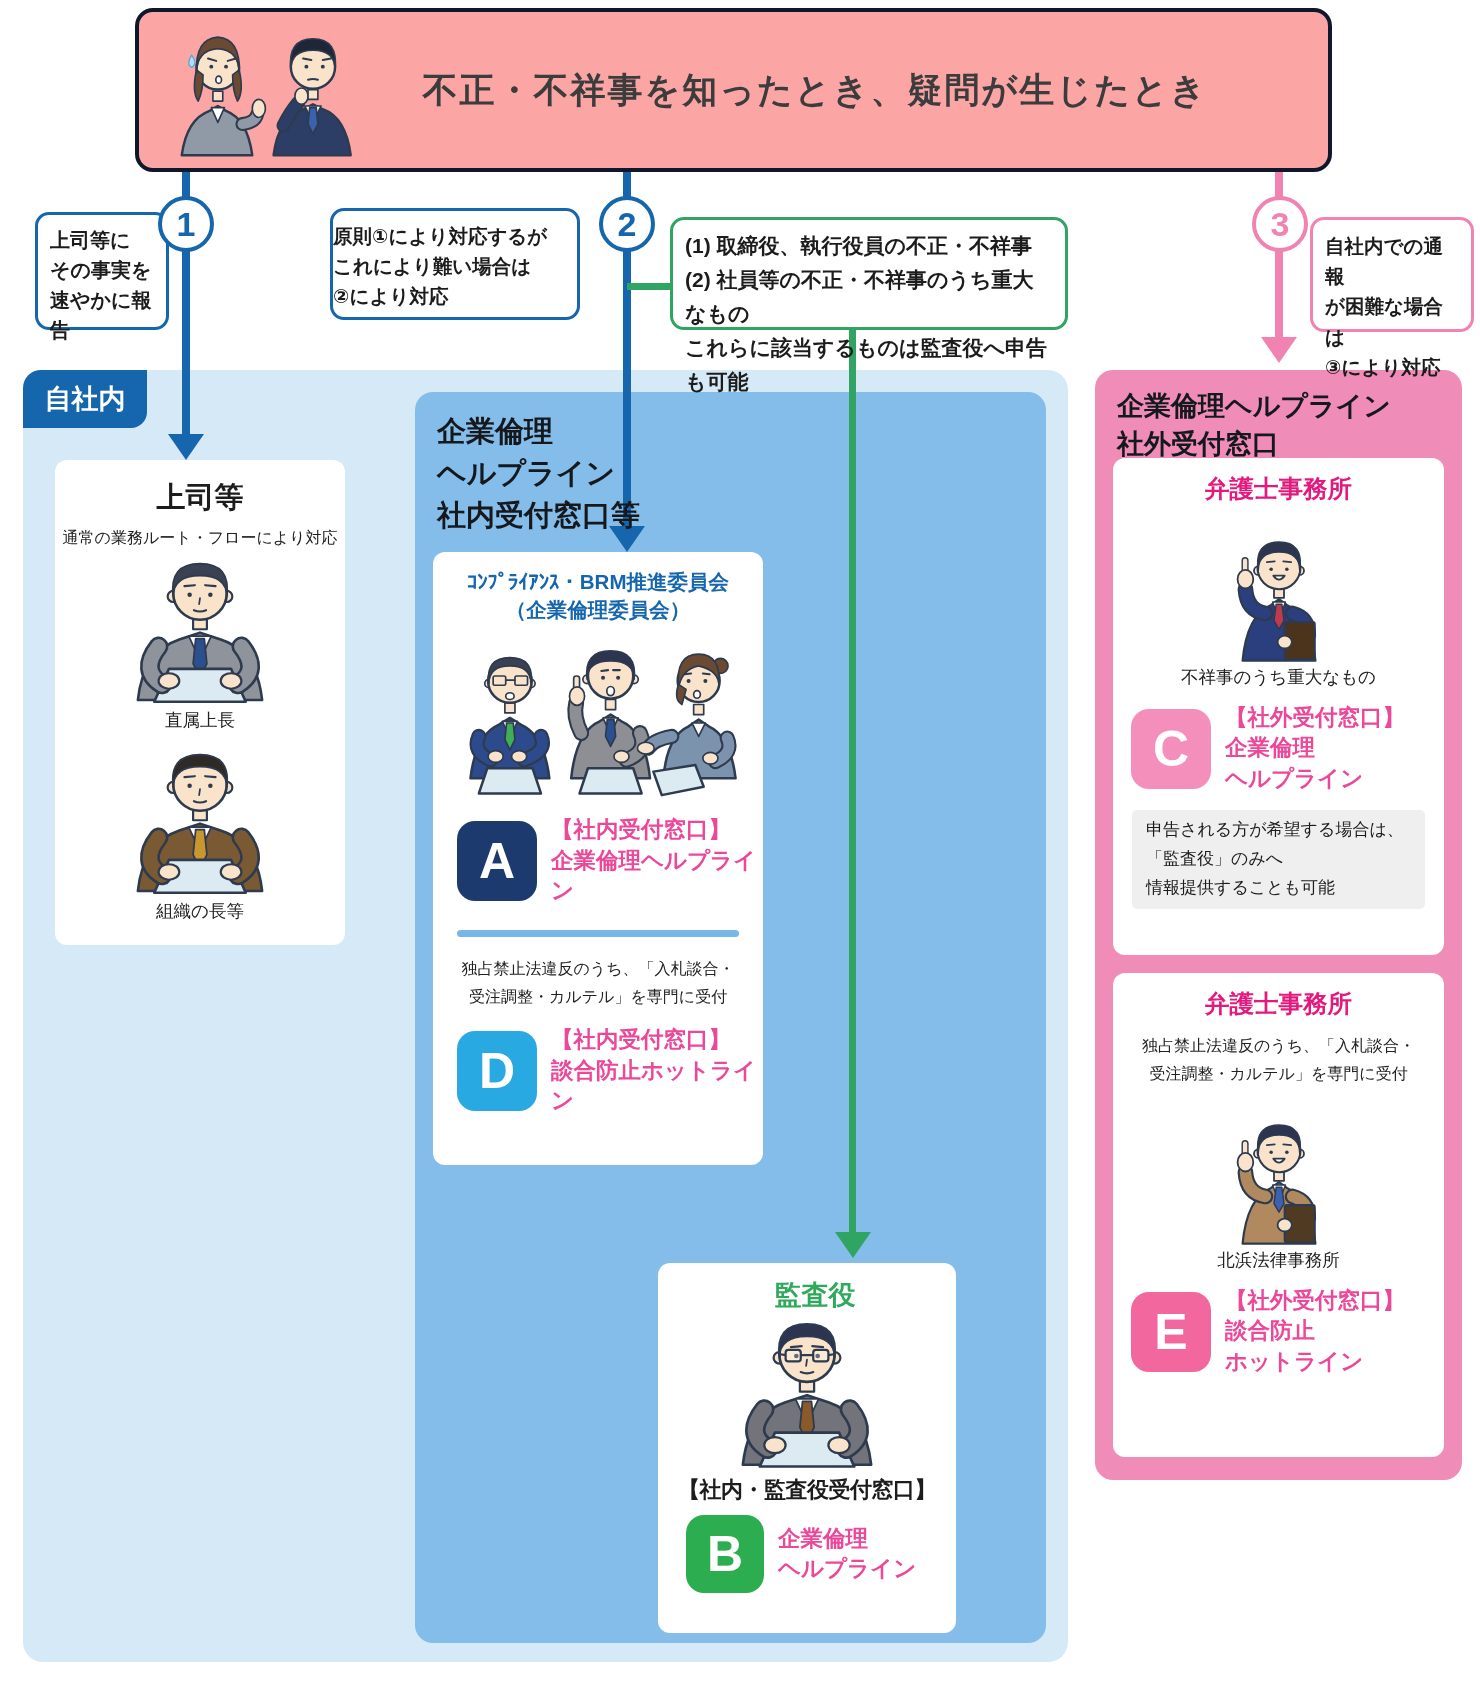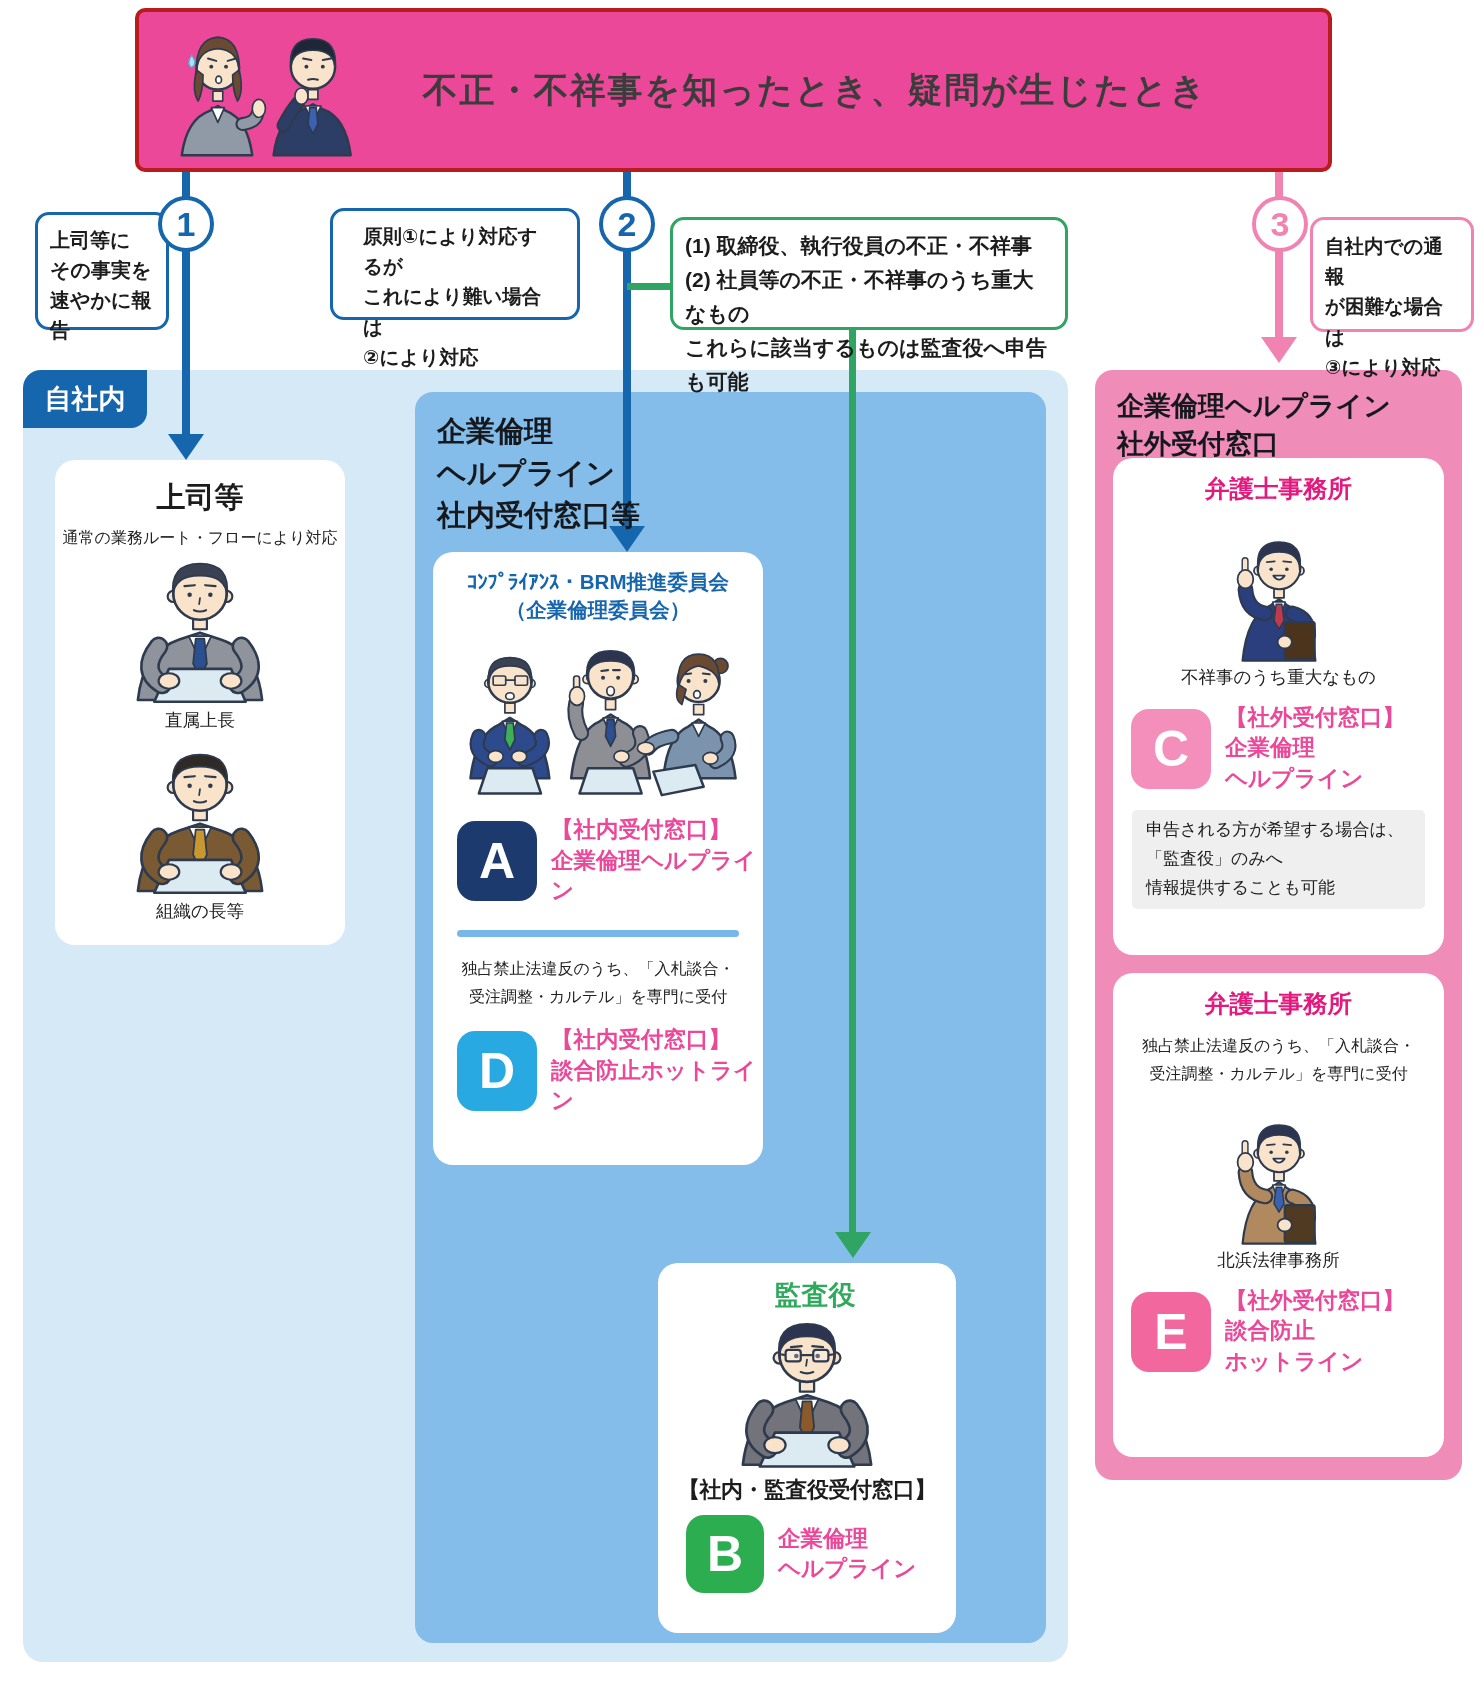--- a/index.html
+++ b/index.html
@@ -1,21 +1,21 @@
 <!DOCTYPE html>
 <html><head>
 <meta charset="utf-8">
 <style>
   html,body{margin:0;padding:0;background:#fff;}
   body{font-family:"Liberation Sans","DejaVu Sans",sans-serif;color:#1c1c1c;}
   #canvas{position:relative;width:1480px;height:1682px;background:#fff;overflow:hidden;}
   .abs{position:absolute;}
   
-  .title-box{left:135px;top:8px;width:1197px;height:164px;background:#ec4899;border:4px solid #b91c1c;
-    border-radius:10px;display:flex;align-items:center;z-index:5;box-sizing:border-box;}
+  .title-box{left:135px;top:8px;width:1197px;height:164px;background:#fca5a5;border:4px solid #0f172a;
+    border-radius:18px;display:flex;align-items:center;z-index:5;box-sizing:border-box;}
   .title-illu{margin-left:28px;flex:0 0 auto;}
   .title-text{flex:1;text-align:center;font-size:35px;font-weight:bold;color:#3c3c3c;
     letter-spacing:2px;padding-right:70px;}
   
   .vline{position:absolute;width:8px;z-index:2;}
   .blue{background:#1566ad;} .green{background:#2fa463;} .pinkl{background:#f083b2;}
   .arrowhead{position:absolute;width:0;height:0;z-index:2;
     border-left:18px solid transparent;border-right:18px solid transparent;}
   .ah-blue{border-top:26px solid #1566ad;} .ah-green{border-top:26px solid #2fa463;}
   .ah-pink{border-top:26px solid #f083b2;}
@@ -26,34 +26,34 @@
     font-size:34px;font-weight:bold;z-index:6;}
   .nc-blue{border:4px solid #1566ad;color:#1566ad;}
   .nc-pink{border:4px solid #f083b2;color:#f083b2;}
   
   .callout{position:absolute;background:#fff;border-radius:14px;box-sizing:border-box;
     font-weight:600;color:#1c1c1c;z-index:5;}
   .co-blue{border:3px solid #1566ad;}
   .co-green{border:3px solid #2fa463;}
   .co-pink{border:3px solid #f083b2;}
   .co1{left:35px;top:212px;width:134px;height:118px;padding:10px 12px;font-size:20px;line-height:1.5;}
-  .co2{left:330px;top:208px;width:250px;height:112px;padding:10px 30px;font-size:19.5px;line-height:1.55;}
+  .co2{left:330px;top:208px;width:250px;height:112px;padding:10px 0;font-size:19.5px;line-height:1.55;}
   .cog{left:670px;top:217px;width:398px;height:113px;padding:9px 12px;font-size:21px;line-height:1.62;}
   .co3{left:1310px;top:217px;width:164px;height:115px;padding:11px 12px;font-size:19.5px;line-height:1.55;}
   
   .internal-container{left:23px;top:370px;width:1045px;height:1292px;background:#d6e9f7;border-radius:20px;z-index:1;}
   .internal-tab{left:23px;top:370px;width:124px;height:58px;background:#1566ad;color:#fff;
     font-size:27px;font-weight:bold;border-radius:18px 0 16px 0;display:flex;align-items:center;
     justify-content:center;z-index:3;}
   .helpline-container{left:415px;top:392px;width:631px;height:1251px;background:#84bde9;border-radius:18px;z-index:1;}
   .helpline-header{left:437px;top:410px;font-size:29px;font-weight:bold;color:#15181c;line-height:1.45;z-index:3;}
   .external-container{left:1095px;top:370px;width:367px;height:1110px;background:#ef8cb8;border-radius:18px;z-index:1;}
   .external-header{left:1117px;top:388px;font-size:27px;font-weight:bold;color:#15181c;line-height:1.4;z-index:3;}
   
-  .card{position:absolute;background:#fff;border-radius:20px;z-index:3;text-align:center;box-sizing:border-box;}
+  .card{position:absolute;background:#fff;border-radius:12px;z-index:3;text-align:center;box-sizing:border-box;}
   .supervisor-box{left:55px;top:460px;width:290px;height:485px;}
   .committee-box{left:433px;top:552px;width:330px;height:613px;}
   .auditor-box{left:658px;top:1263px;width:298px;height:370px;}
   .lawfirm1-box{left:1113px;top:458px;width:331px;height:497px;}
   .lawfirm2-box{left:1113px;top:973px;width:331px;height:484px;}
   .card h2{margin:0;font-size:29px;font-weight:bold;color:#1c1c1c;}
   .sup-title{padding-top:18px;}
   .sup-sub{font-size:16px;margin-top:10px;color:#222;}
   .person-label{font-size:17.5px;color:#222;margin-top:2px;}
   .committee-title{padding-top:16px;font-size:20.5px;font-weight:bold;color:#1566ad;line-height:1.35;}

